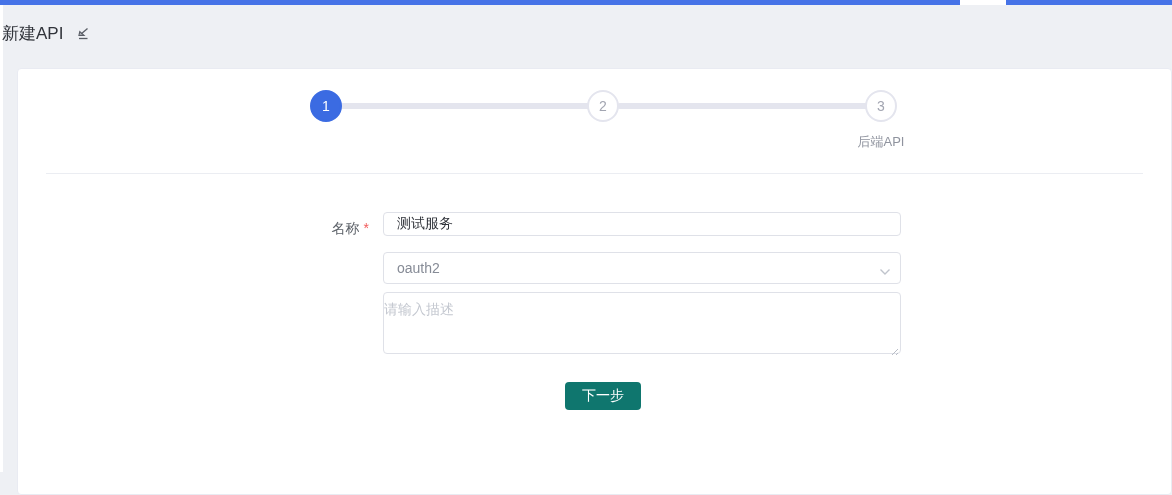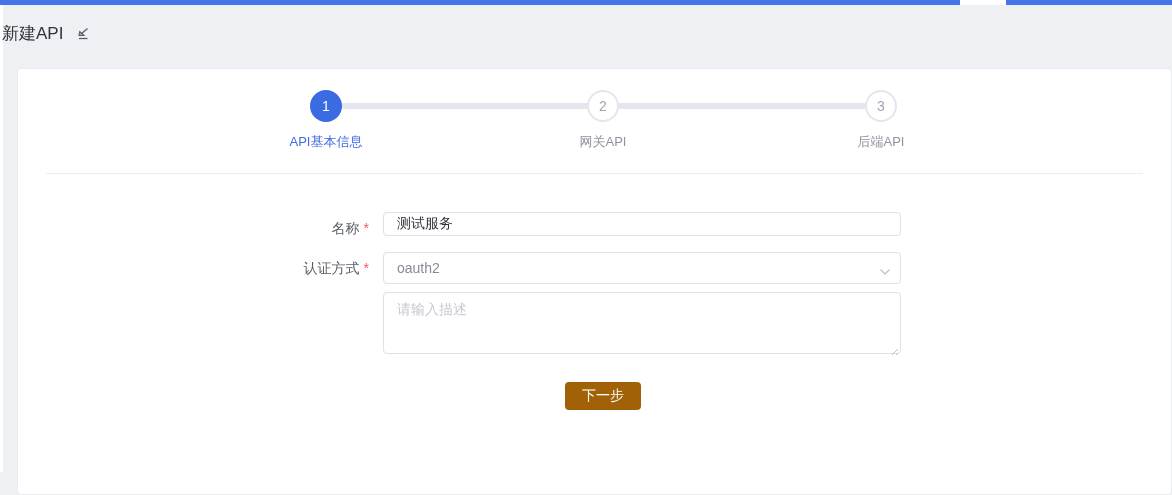--- a/index.html
+++ b/index.html
@@ -65,29 +65,29 @@
     border:1px solid #dfe1e8; border-radius:4px; background:#ffffff;
     font-family:"Liberation Sans","DejaVu Sans",sans-serif;
     font-size:14px; outline:none;
   }
   .text-input { top:143px; height:24px; padding:11px 13px; color:#30333a; }
   .select-wrap { position:absolute; left:365px; top:183px; width:518px; height:32px;padding-left:38px; }
   .select-input { left:0; top:0; height:32px; padding:0 30px 0 13px; color:#868b96; cursor:pointer; }
   .chevron { position:absolute; right:10px; top:11px; width:12px; height:10px; pointer-events:none; }
   .textarea-wrap { position:absolute; left:365px; top:223px; width:518px; height:62px; }
   .textarea-input {
-    left:0; top:0; width:518px; height:62px; padding:8px 13px;
+    left:0; top:0; width:518px; height:62px; padding:8px 0;
     resize:none; color:#30333a;
   }
   .textarea-input::placeholder { color:#c4c8d0; }
   .resize-handle { position:absolute; right:2px; bottom:2px; width:10px; height:10px; cursor:nwse-resize; }
 
   .next-btn {
     position:absolute; left:547px; top:313px; width:76px; height:28px;
-    background:#a16207; color:#ffffff; border:none; border-radius:4px;
+    background:#0f766e; color:#ffffff; border:none; border-radius:4px;
     font-size:14px; font-family:"Liberation Sans","DejaVu Sans",sans-serif;
     cursor:pointer; display:flex; align-items:center; justify-content:center;
   }
 </style>
 </head>
 <body>
 
 <div class="top-bar"></div>
 <div class="top-bar-gap"></div>
 <div class="left-sliver"></div>
@@ -104,35 +104,30 @@
 </div>
 
 <div class="card">
 
   <div class="stepper">
     <div class="step-line l1"></div>
     <div class="step-line l2"></div>
     <div class="step-circle c1 active">1</div>
     <div class="step-circle c2">2</div>
     <div class="step-circle c3">3</div>
-    <div class="step-label t1 active">API基本信息</div>
-    <div class="step-label t2">网关API</div>
     <div class="step-label t3">后端API</div>
   </div>
 
   <div class="divider"></div>
 
   <div class="field-label lab1">
     <span>名称</span><span class="req">*</span>
   </div>
   <input class="text-input" type="text" value="测试服务" style="">
 
-  <div class="field-label lab2">
-    <span>认证方式</span><span class="req">*</span>
-  </div>
   <div class="select-wrap">
     <input class="select-input" type="text" readonly="" value="oauth2" style="">
     <span class="chevron">
       <svg width="12" height="10" viewBox="0 0 12 10">
         <path d="M1.5 2.5 L6 7 L10.5 2.5" stroke="#c0c4cc" stroke-width="1.4" fill="none"></path>
       </svg>
     </span>
   </div>
 
   <div class="textarea-wrap">

